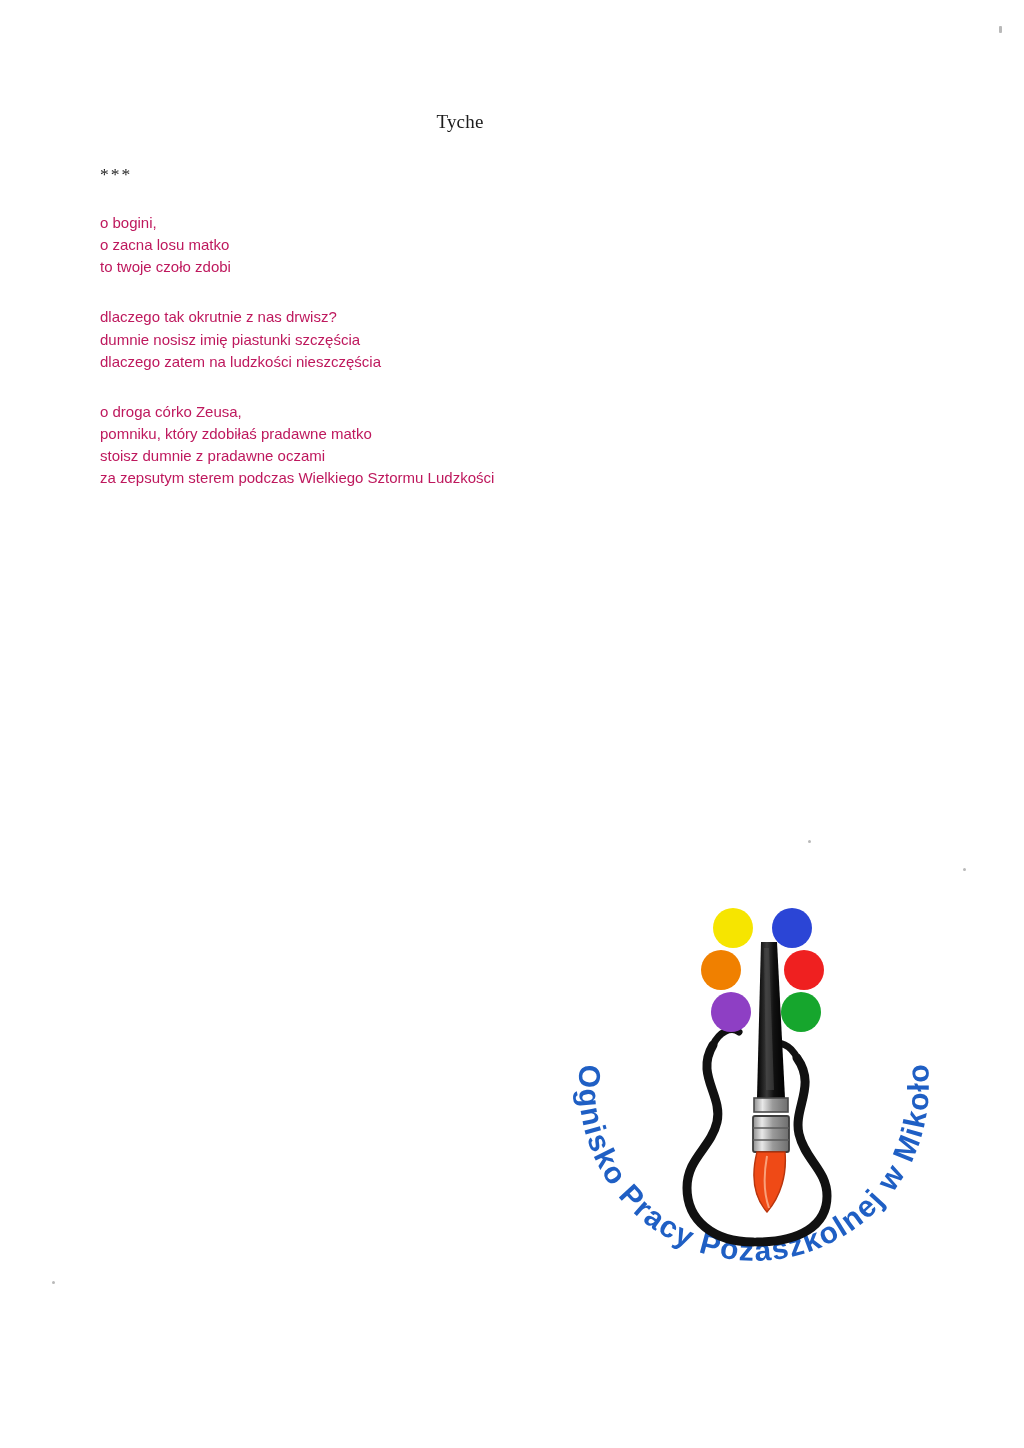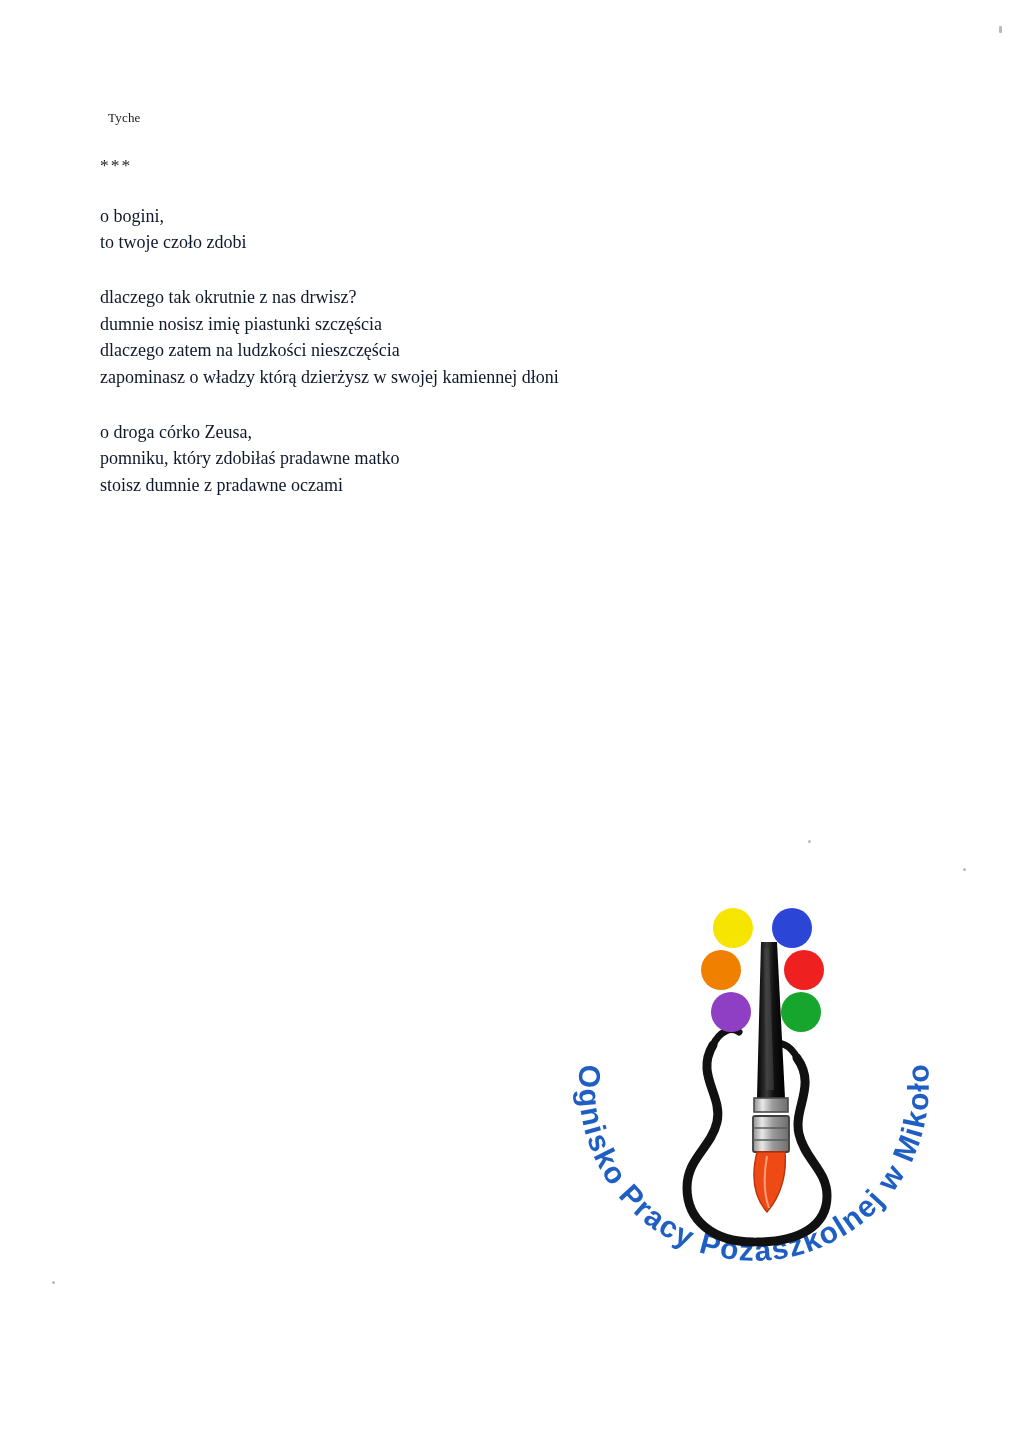--- a/index.html
+++ b/index.html
@@ -25,49 +25,50 @@
   
   .poem {
     position: absolute;
     left: 100px;
     top: 108px;
     width: 720px;
   }
 
   .poem-title {
     font-family: "Liberation Serif", serif;
-    font-size: 13px;
+    font-size: 19px;
     line-height: 1.5;
     letter-spacing: 0.2px;
     color: #1c1c1c;
-    margin: 0 0 28px 8px;
+    margin: 0 0 28px 0;
+    text-align: center;
   }
 
   .poem-sep {
     font-family: "Liberation Serif", serif;
     font-size: 17.5px;
     letter-spacing: 2px;
     color: #1c1c1c;
     margin: 0 0 28px 0;
     line-height: 1.1;
   }
 
   .stanza {
     margin: 0 0 28px 0;
   }
 
   .stanza:last-child {
     margin-bottom: 4px;
   }
 
   .verse {
-    font-family: Liberation Serif, serif;
-    font-size: 18px;
+    font-family: Liberation Sans, sans-serif;
+    font-size: 15px;
     line-height: 1.48;
-    color: #0f172a;
+    color: #be185d;
     white-space: pre-wrap;
   }
 
   
   .logo {
     position: absolute;
     left: 545px;
     top: 890px;
     width: 420px;
     height: 430px;
@@ -97,34 +98,35 @@
   <div class="speck" style="left:52px;top:1281px;width:3px;height:3px;"></div>
 
   <div class="poem">
 
     <div class="poem-title">Tyche</div>
 
     <div class="poem-sep">***</div>
 
     <div class="stanza">
       <div class="verse">o bogini,</div>
+      <div class="verse">o zacna losu matko</div>
       <div class="verse">to twoje czoło zdobi</div>
     </div>
 
     <div class="stanza">
       <div class="verse">dlaczego tak okrutnie z nas drwisz?</div>
       <div class="verse">dumnie nosisz imię piastunki szczęścia</div>
       <div class="verse">dlaczego zatem na ludzkości nieszczęścia</div>
-      <div class="verse">zapominasz o władzy którą dzierżysz w swojej kamiennej dłoni</div>
     </div>
 
     <div class="stanza">
       <div class="verse">o droga córko Zeusa,</div>
       <div class="verse">pomniku, który zdobiłaś pradawne matko</div>
       <div class="verse">stoisz dumnie z pradawne oczami</div>
+      <div class="verse">za zepsutym sterem podczas Wielkiego Sztormu Ludzkości</div>
     </div>
 
   </div>
 
   <div class="logo">
     <svg viewBox="0 0 420 430" xmlns="http://www.w3.org/2000/svg">
       <defs>
         <path id="arcPath" d="M 40,150 A 175,175 0 1 0 382,170" fill="none"></path>
         <linearGradient id="ferrule" x1="0" y1="0" x2="1" y2="0">
           <stop offset="0%" stop-color="#8f8f8f"></stop>

